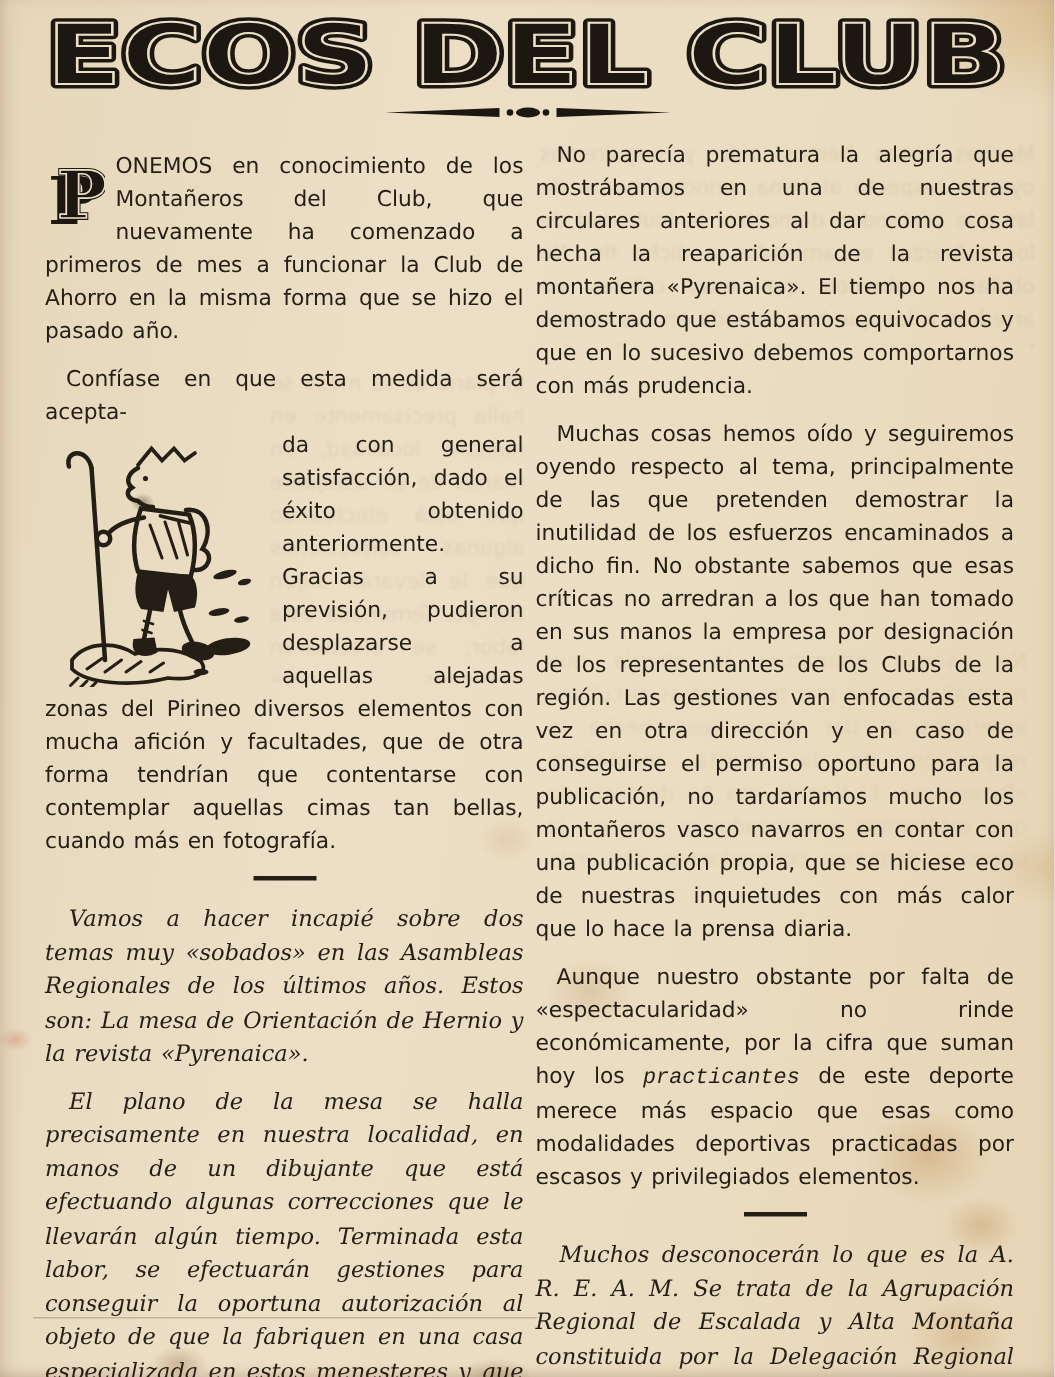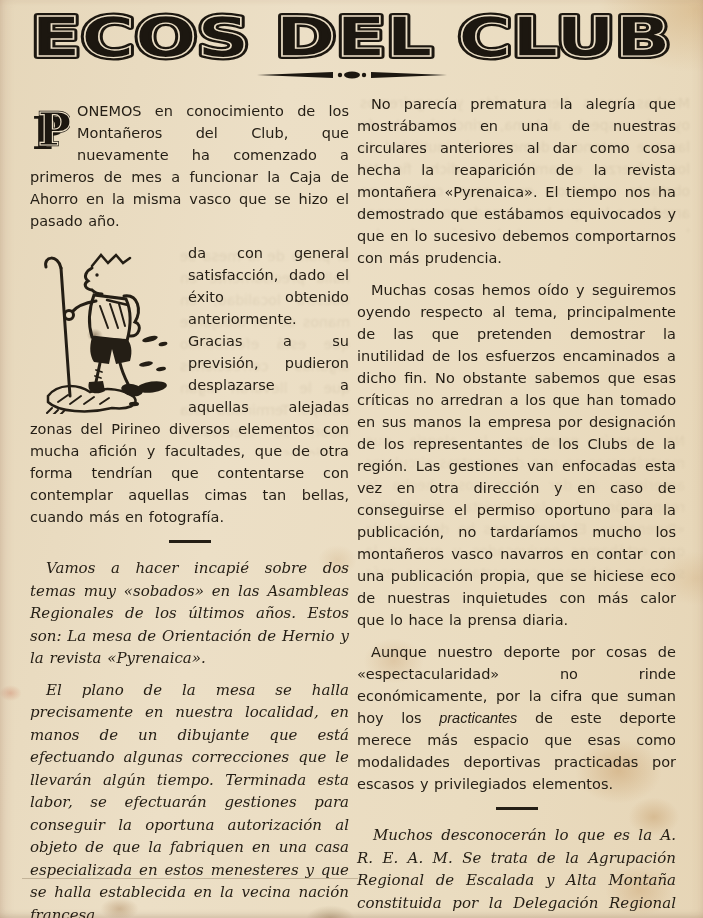--- a/index.html
+++ b/index.html
@@ -31,21 +31,21 @@
   .divider-svg{display:block;margin:2px auto 0 auto;}
   .col{position:absolute;width:319px;text-align:justify;}
   .col-left{left:30px;top:100px;}
   .col-right{left:357px;top:93px;}
   .sans{font-size:14.5px;line-height:22px;word-spacing:1px;}
   .sans p{margin:0 0 10px 0;text-indent:14px;}
   .sans p.no-indent{text-indent:0;}
   .ital{font-family:"DejaVu Serif","Liberation Serif",serif;font-style:italic;
         font-size:15px;line-height:22.5px;}
   .ital p{margin:0 0 9px 0;text-indent:16px;font-style:italic;}
-  .em-serif{font-family:Liberation Sans, sans-serif;font-style:italic;}
+  .em-serif{font-family:Liberation Mono, monospace;font-style:italic;}
   .short-rule{width:42px;height:3px;background:#241e15;margin:12px auto 14px auto;}
   .dropcap-svg{float:left;margin:3px 7px 0 0;}
   .illo-wrap{float:left;width:152px;height:170px;margin:2px 6px 0 0;}
   .crease{position:absolute;left:22px;top:878px;width:336px;height:1px;
           background:rgba(95,75,45,.28);}
   .edge-shadow{position:absolute;inset:0;pointer-events:none;
           box-shadow:inset 8px 0 14px -8px rgba(120,60,40,.25),
                      inset -6px 0 12px -6px rgba(150,90,60,.18),
                      inset 0 -6px 10px -6px rgba(90,60,30,.22);}
 </style>
@@ -69,23 +69,24 @@
     <circle cx="107" cy="7" r="2.2" fill="#1c1710"></circle>
   </svg>
 </div>
 
 <div class="col col-left sans">
   <p class="no-indent">
     <svg class="dropcap-svg" width="40" height="50" viewBox="0 0 40 50">
       <text x="2" y="46" font-size="44" font-weight="bold" font-family="DejaVu Serif, Liberation Serif, serif" fill="#1c1710">P</text>
       <text x="8" y="42" font-size="44" font-weight="bold" font-family="DejaVu Serif, Liberation Serif, serif" fill="#1c1710" stroke="#1c1710" stroke-width="2.5">P</text>
       <text x="8" y="42" font-size="44" font-weight="bold" font-family="DejaVu Serif, Liberation Serif, serif" fill="none" stroke="#ecdfc6" stroke-width="1.1">P</text>
-    </svg><span>ONEMOS en conocimiento de los Montañeros del Club, que nuevamente ha comenzado a primeros de mes a funcionar la Caja de Ahorro en la misma vasco que se hizo el pasado año.</span>
+    </svg><span>ONEMOS en conocimiento de los Montañeros del Club, que nuevamente ha comenzado a primeros de mes a funcionar la Club de Ahorro en la misma forma que se hizo el pasado año.</span>
   </p>
 
+  <p style="margin-bottom:0;">Confíase en que esta medida será acepta-</p>
 
   <div style="overflow:visible;">
     <div class="illo-wrap">
       <svg width="152" height="170" viewBox="0 0 152 170" fill="none" stroke="#241e15" stroke-width="3" stroke-linecap="round">
 
         <path d="M31,24 C28,10 13,12 16,23"></path>
         <path d="M31,24 L40,152"></path>
 
         <path d="M62,22 L71,11 L78,19 L86,11 L93,19 L100,14" stroke-width="2.5"></path>
 
@@ -129,21 +130,21 @@
   <div class="ital">
     <p>Vamos a hacer incapié sobre dos temas muy «sobados» en las Asambleas Regionales de los últimos años. Estos son: La mesa de Orientación de Hernio y la revista «Pyrenaica».</p>
     <p>El plano de la mesa se halla precisamente en nuestra localidad, en manos de un dibujante que está efectuando algunas correcciones que le llevarán algún tiempo. Terminada esta labor, se efectuarán gestiones para conseguir la oportuna autorización al objeto de que la fabriquen en una casa especializada en estos menesteres y que se halla establecida en la vecina nación francesa.</p>
 
   </div>
 </div>
 
 <div class="col col-right sans">
   <p>No parecía prematura la alegría que mostrábamos en una de nuestras circulares anteriores al dar como cosa hecha la reaparición de la revista montañera «Pyrenaica». El tiempo nos ha demostrado que estábamos equivocados y que en lo sucesivo debemos comportarnos con más prudencia.</p>
   <p>Muchas cosas hemos oído y seguiremos oyendo respecto al tema, principalmente de las que pretenden demostrar la inutilidad de los esfuerzos encaminados a dicho fin. No obstante sabemos que esas críticas no arredran a los que han tomado en sus manos la empresa por designación de los representantes de los Clubs de la región. Las gestiones van enfocadas esta vez en otra dirección y en caso de conseguirse el permiso oportuno para la publicación, no tardaríamos mucho los montañeros vasco navarros en contar con una publicación propia, que se hiciese eco de nuestras inquietudes con más calor que lo hace la prensa diaria.</p>
-  <p><span>Aunque nuestro deporte por cosas de «espectacularidad» no rinde económicamente, por la cifra que suman hoy los </span><span class="em-serif">practicantes</span><span> de este deporte merece más espacio que esas como modalidades deportivas practicadas por escasos y privilegiados elementos.</span></p>
+  <p><span>Aunque nuestro obstante por falta de «espectacularidad» no rinde económicamente, por la cifra que suman hoy los </span><span class="em-serif">practicantes</span><span> de este deporte merece más espacio que esas como modalidades deportivas practicadas por escasos y privilegiados elementos.</span></p>
 
   <div class="short-rule"></div>
 
   <div class="ital">
     <p>Muchos desconocerán lo que es la A. R. E. A. M. Se trata de la Agrupación Regional de Escalada y Alta Montaña constituida por la Delegación Regional de Montañismo.</p>
 
   </div>
 </div>
 
 <div class="crease"></div>

